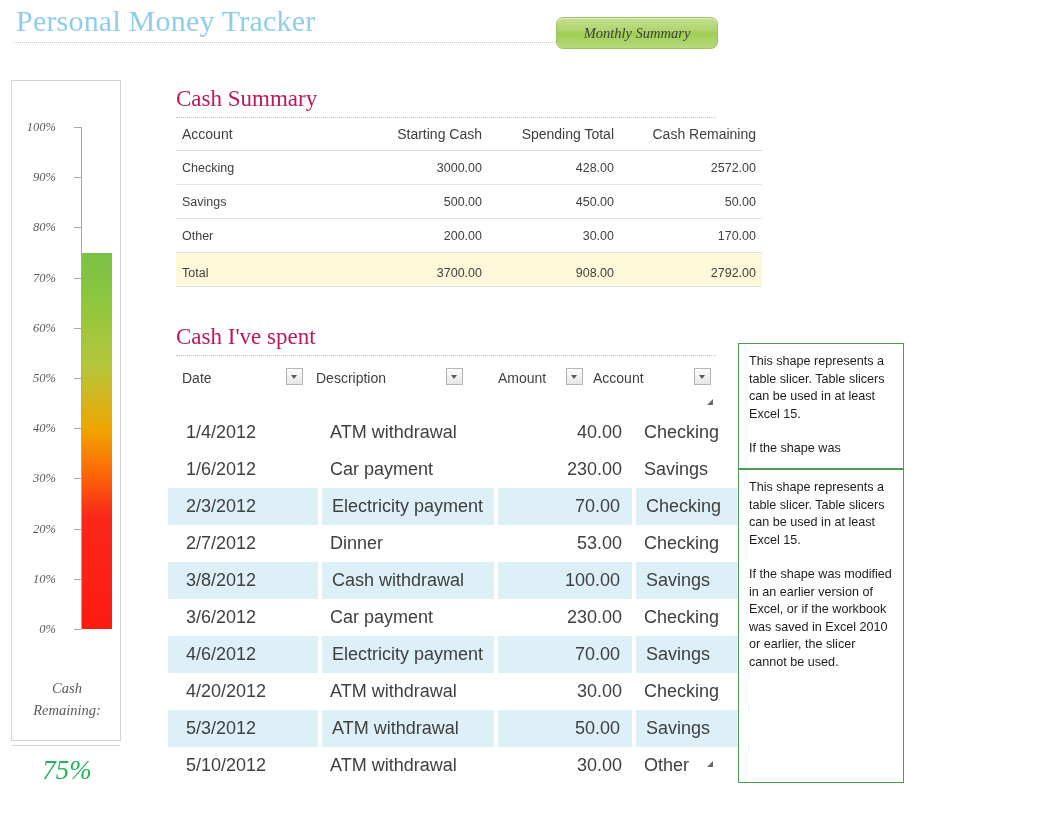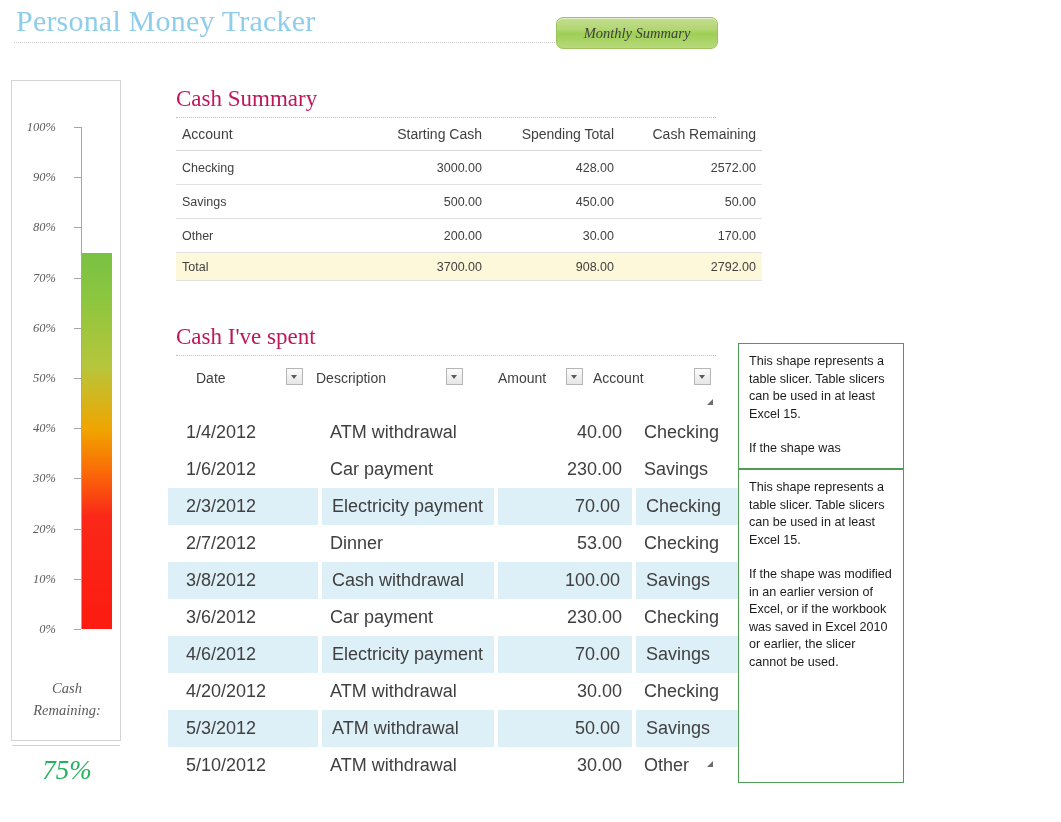--- a/index.html
+++ b/index.html
@@ -176,21 +176,21 @@
     color: #404040;
     font-size: 12.5px;
   }
   #cash-summary-table .col-acct  { width: 128px; text-align: left; }
   #cash-summary-table .col-start { width: 160px; text-align: right; }
   #cash-summary-table .col-spend { width: 120px; text-align: right; }
   #cash-summary-table .col-rem   { width: 130px; text-align: right; }
   #cash-summary-table tr.total-row td {
     background: #fdf8d9;
     border-bottom: 1px solid #e2e2e2;
-    padding-top: 7px;
+    padding-top: 13px;
     padding-bottom: 6px;
   }
   #summary-resize-handle {
     position: absolute;
     left: 531px; top: 313px;
     width: 6px; height: 6px;
   }
   #summary-resize-handle:after {
     content: "";
     position: absolute; right: 0; bottom: 0;
@@ -378,21 +378,21 @@
       </tbody>
   </table>
   <div id="summary-resize-handle"></div>
 </div>
 
 <div id="spent-section">
   <div id="spent-title" class="section-title">Cash I've spent</div>
   <div id="spent-rule" class="section-rule"></div>
 
   <div id="spent-header">
-    <div class="spent-head-cell" style="left:20px;">Date</div>
+    <div class="spent-head-cell" style="left:6px;">Date</div>
     <div class="filter-button" style="left:110px;"></div>
 
     <div class="spent-head-cell" style="left:140px;">Description</div>
     <div class="filter-button" style="left:270px;"></div>
 
     <div class="spent-head-cell" style="left:322px;">Amount</div>
     <div class="filter-button" style="left:390px;"></div>
 
     <div class="spent-head-cell" style="left:417px;">Account</div>
     <div class="filter-button" style="left:518px;"></div>

